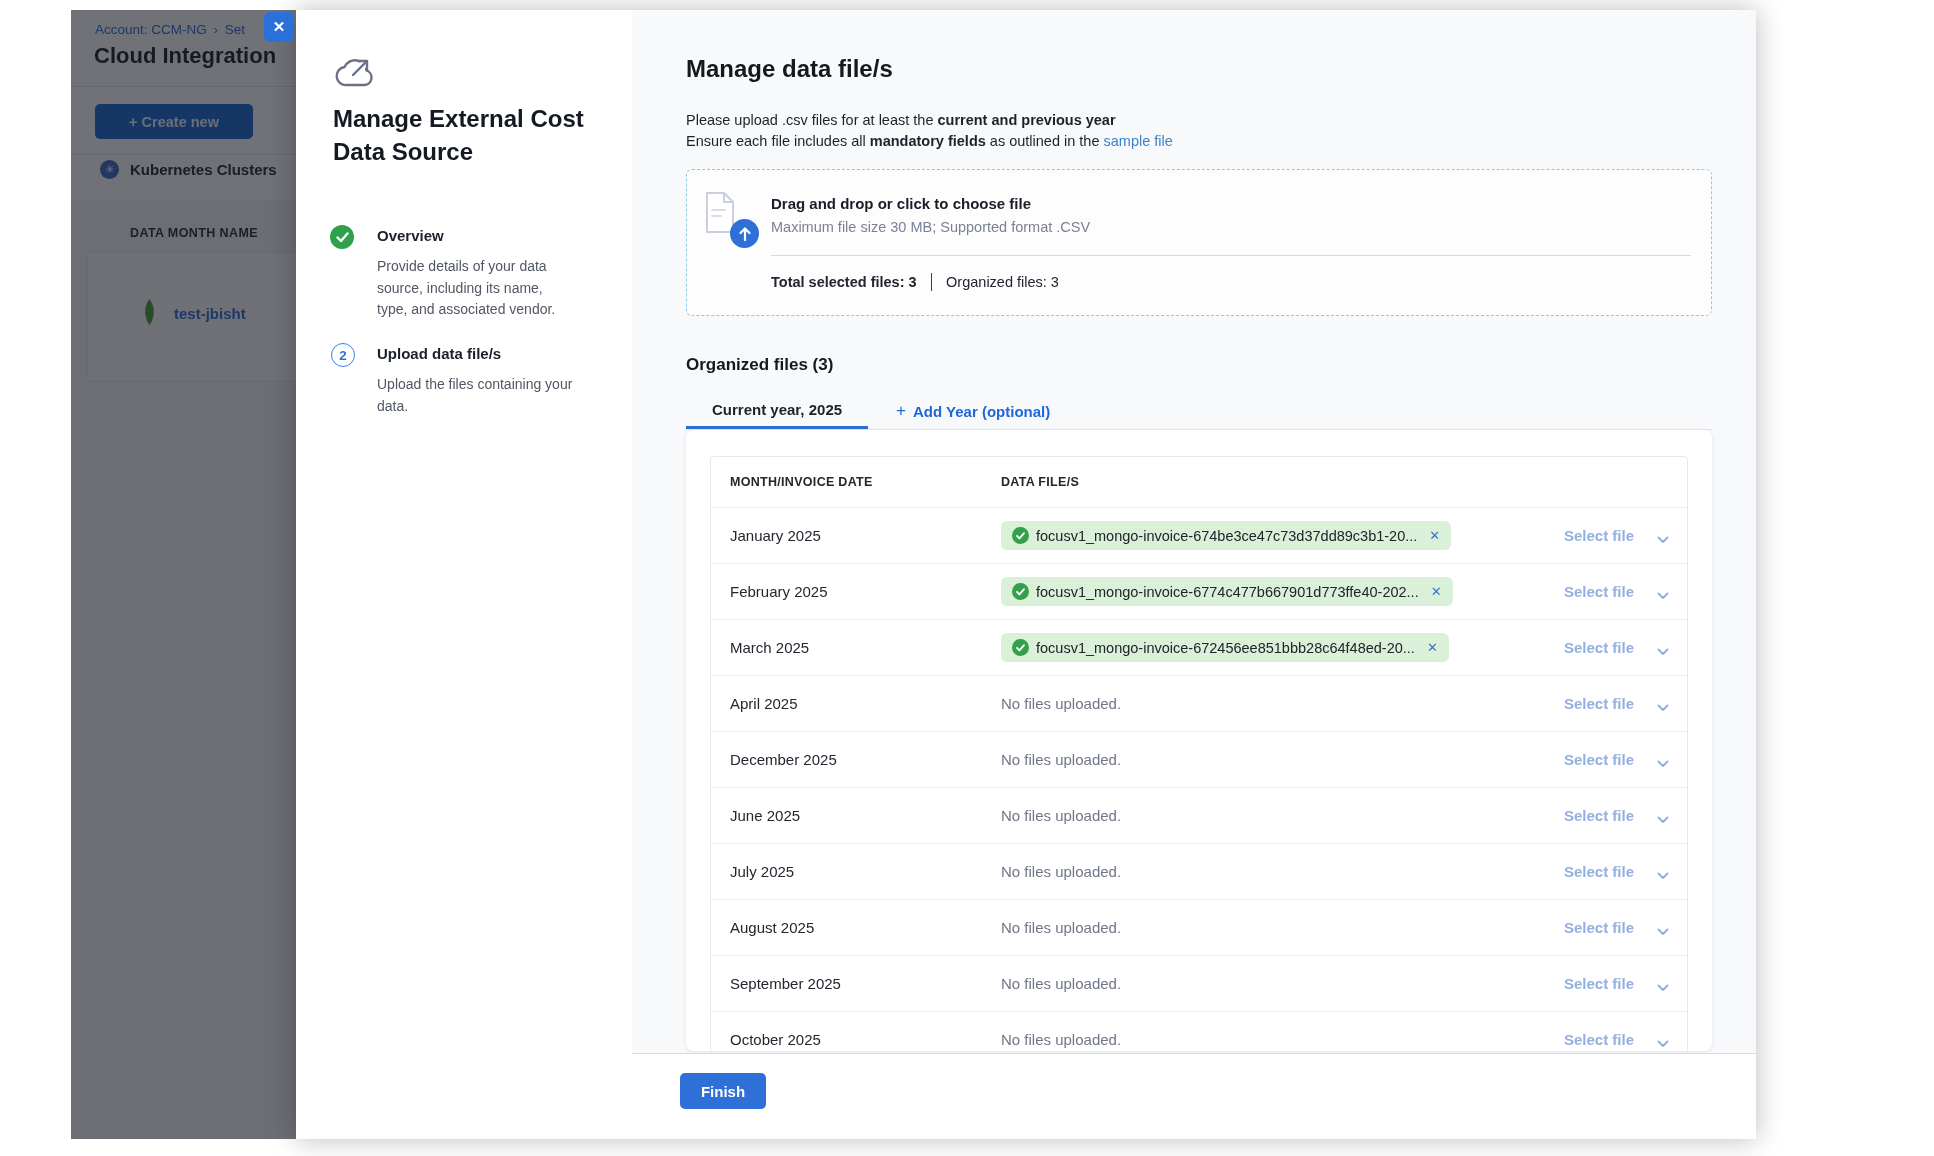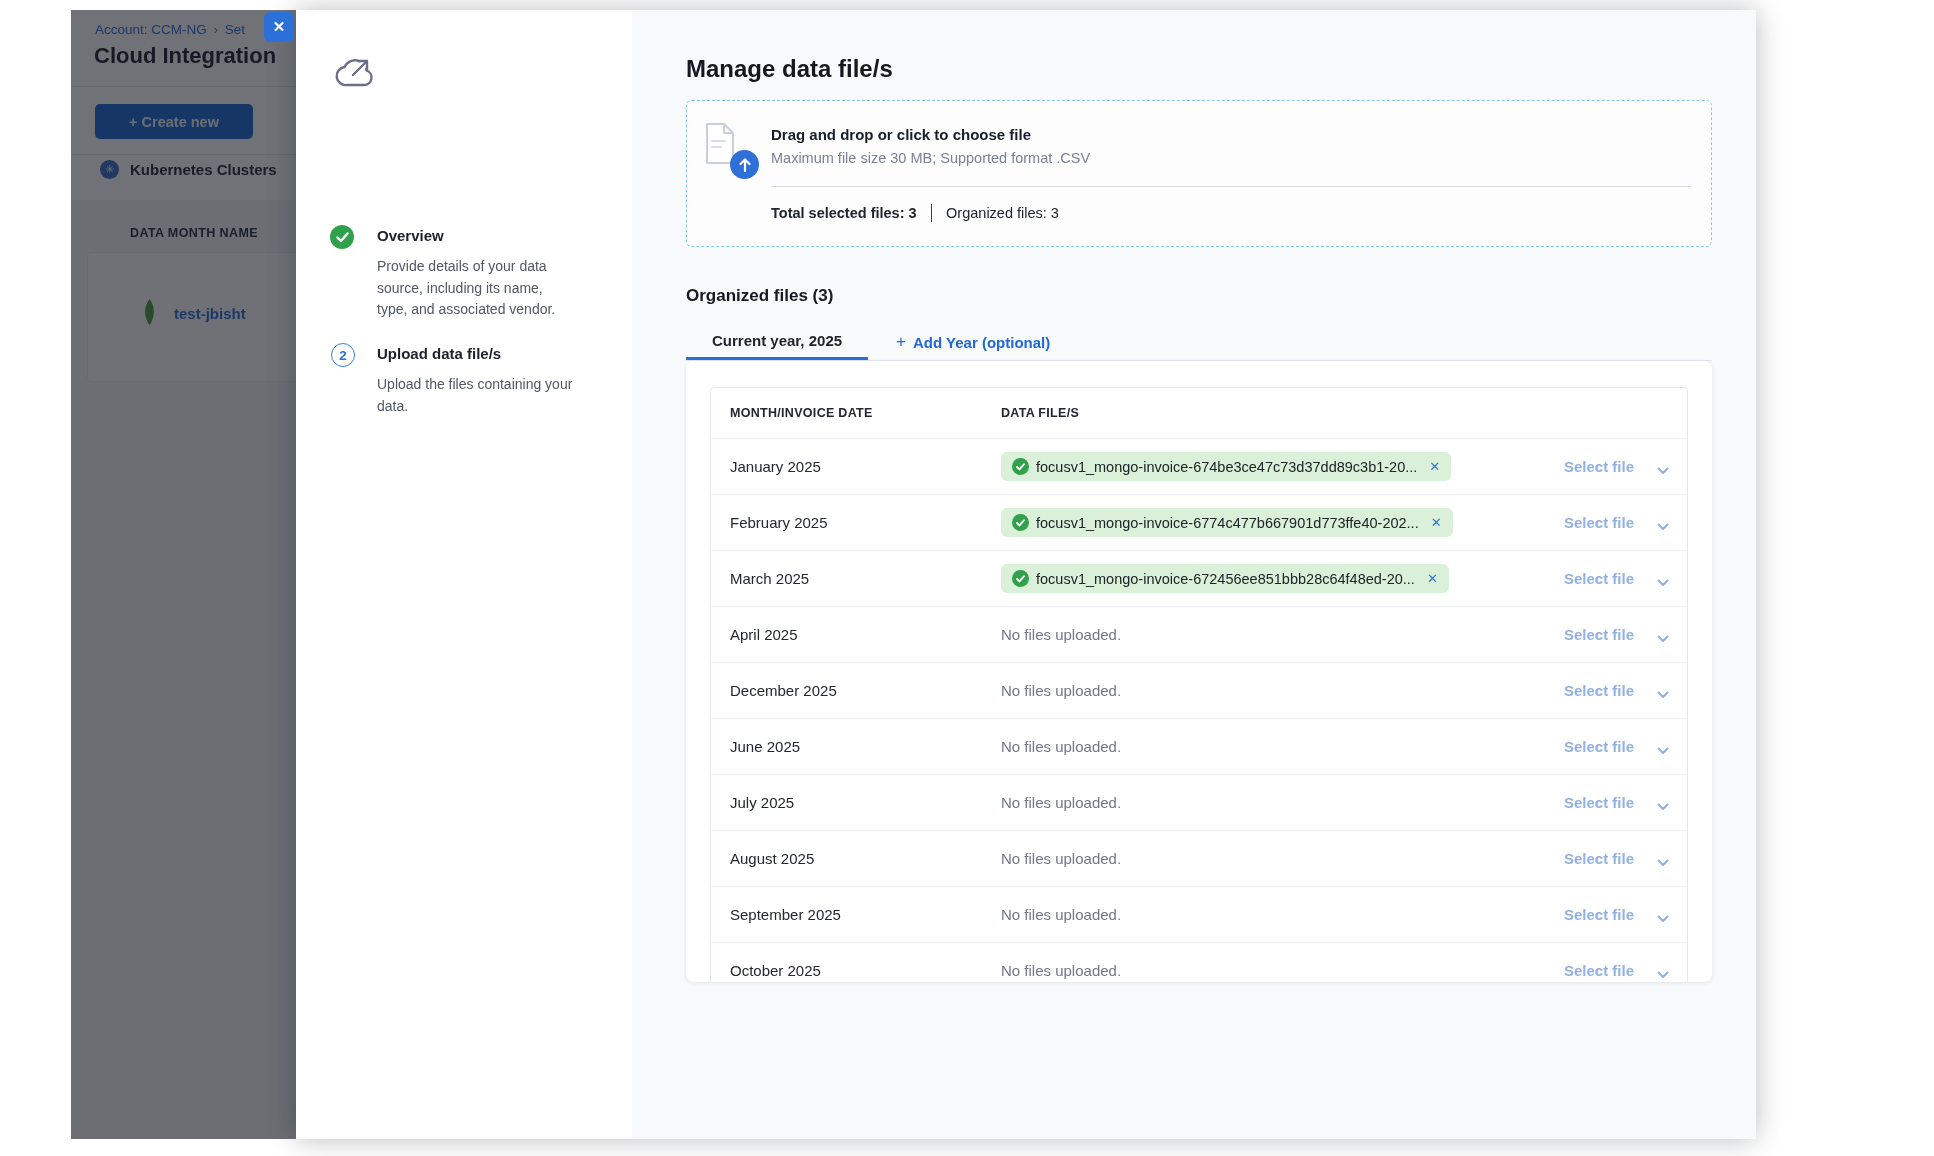--- a/index.html
+++ b/index.html
@@ -118,37 +118,42 @@
 
   <div class="drawer">
 
     <div class="stepper">
       <svg class="cloud-ic" width="44" height="34" viewBox="0 0 44 34">
         <path d="M13 29 h17 a7.5 7.5 0 0 0 2.4-14.6 A11.5 11.5 0 0 0 10.5 11 A8 8 0 0 0 13 29 Z" fill="none" stroke="#6b6f87" stroke-width="2.4" stroke-linejoin="round"></path>
         <path d="M17 21 L33 5" stroke="#fff" stroke-width="8" stroke-linecap="round"></path>
         <path d="M19 19 L32 6" fill="none" stroke="#6b6f87" stroke-width="2.4" stroke-linecap="round"></path>
         <path d="M24 5 h9 v9" fill="none" stroke="#6b6f87" stroke-width="2.4" stroke-linecap="round" stroke-linejoin="round"></path>
       </svg>
+      <div class="st-title">Manage External Cost Data Source</div>
 
       <div class="step-ic1">
         <svg width="13" height="11" viewBox="0 0 13 11">
             <polyline points="1.5,5.5 5,9 11.5,1.5" fill="none" stroke="#fff" stroke-width="2.4" stroke-linecap="round" stroke-linejoin="round"></polyline>
           </svg>
       </div>
       <div class="step-label1">Overview</div>
       <div class="step-desc1">Provide details of your data source, including its name, type, and associated vendor.</div>
 
       <div class="step-ic2">2</div>
       <div class="step-label2">Upload data file/s</div>
       <div class="step-desc2">Upload the files containing your data.</div>
     </div>
 
     <div class="main">
       <div class="main-title">Manage data file/s</div>
 
+      <div class="instr">
+        <span>Please upload .csv files for at least the </span><b>current and previous year</b><br>
+        <span>Ensure each file includes all </span><b>mandatory fields</b><span> as outlined in the </span><span class="lnk">sample file</span>
+      </div>
 
       <div class="dropzone">
         <div class="doc-wrap">
           <svg width="34" height="44" viewBox="0 0 34 44">
               <path d="M3 2 h17 l9 9 v30 h-26 z" fill="#fff" stroke="#c9cfdf" stroke-width="2" stroke-linejoin="round"></path>
               <path d="M20 2 v9 h9" fill="none" stroke="#c9cfdf" stroke-width="2" stroke-linejoin="round"></path>
               <path d="M8 19 h13 M8 25 h9" stroke="#d9dde8" stroke-width="2" stroke-linecap="round"></path>
             </svg>
           <div class="doc-badge">
             <svg width="12" height="14" viewBox="0 0 12 14">
@@ -364,15 +369,18 @@
         <svg width="12" height="8" viewBox="0 0 12 8">
                       <polyline points="1.5,1.5 6,6 10.5,1.5" fill="none" stroke="#93b0e2" stroke-width="2" stroke-linecap="round" stroke-linejoin="round"></polyline>
                     </svg>
       </span>
     </div>
   </div>
 </div>
         </div>
       </div>
 
+      <div class="footer">
+        <button class="btn-finish">Finish</button>
+      </div>
     </div>
   </div>
 </div>
 
 </body></html>

